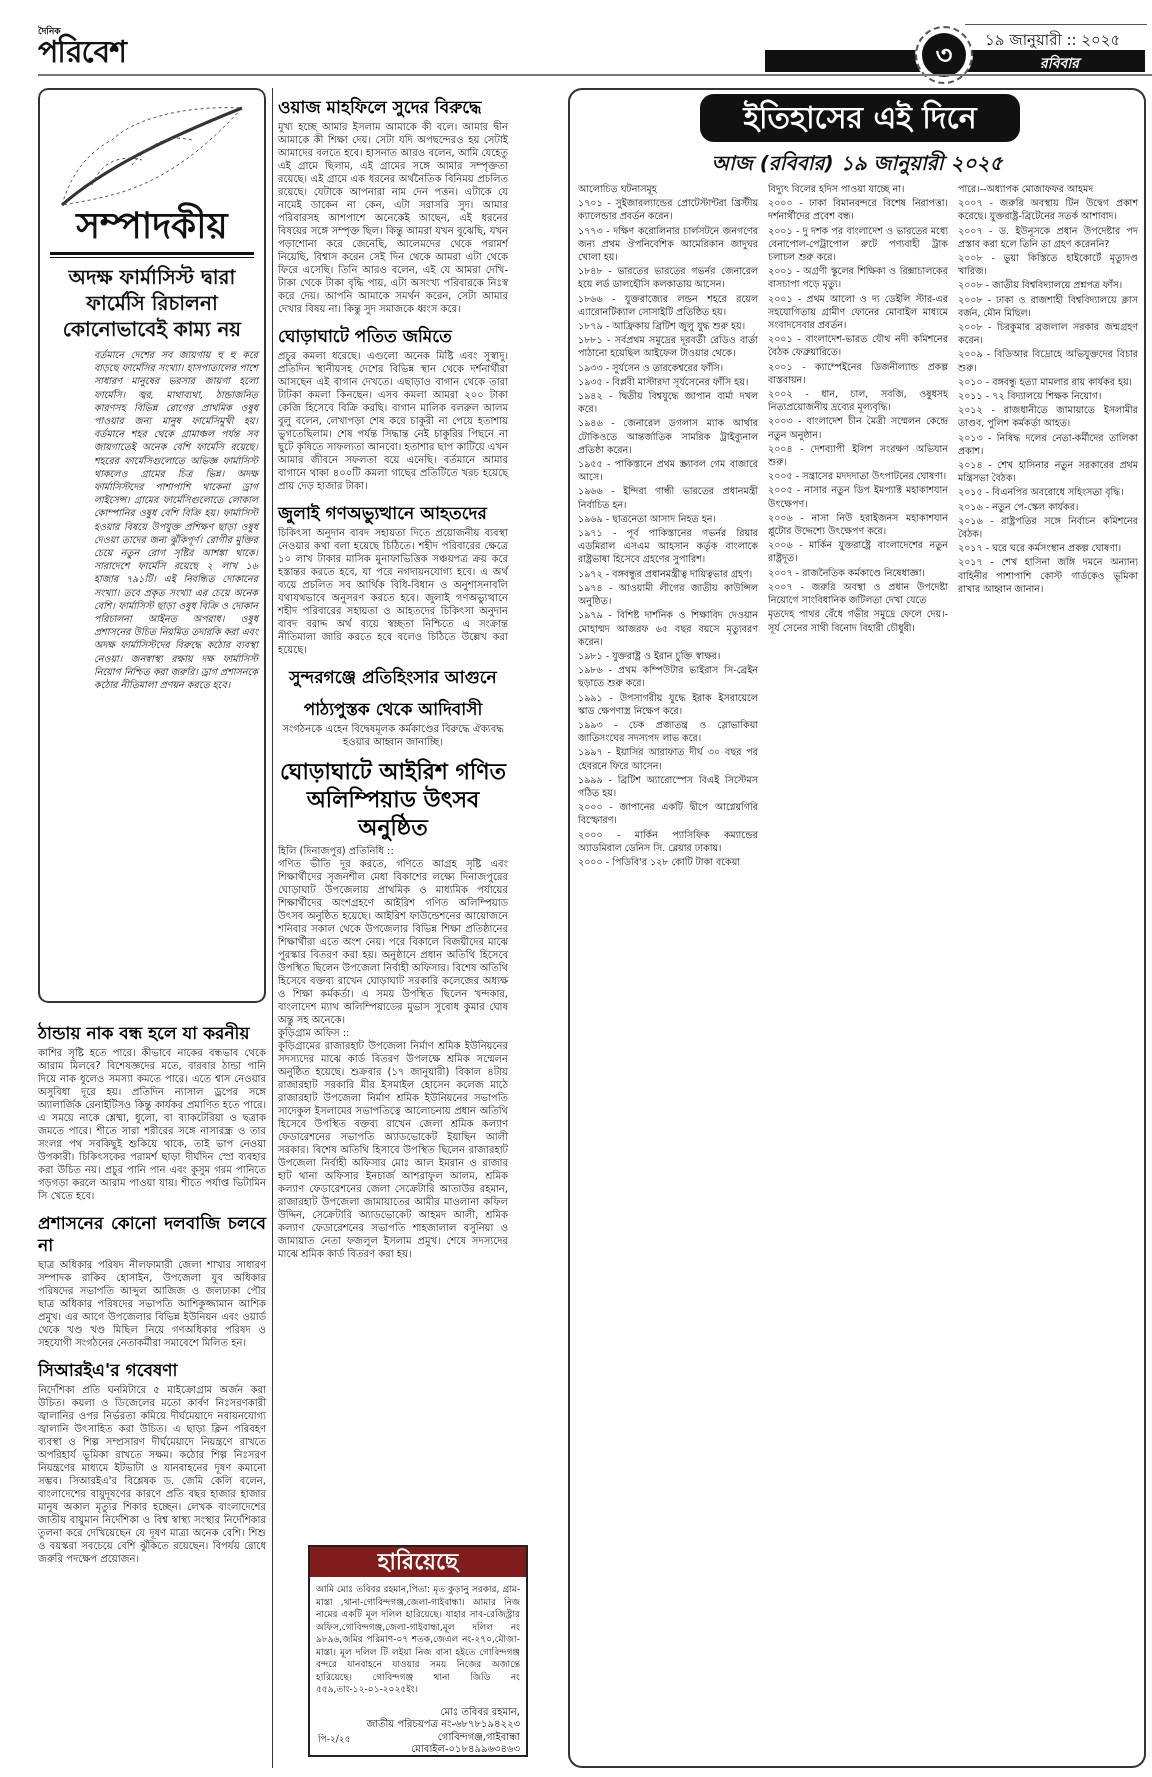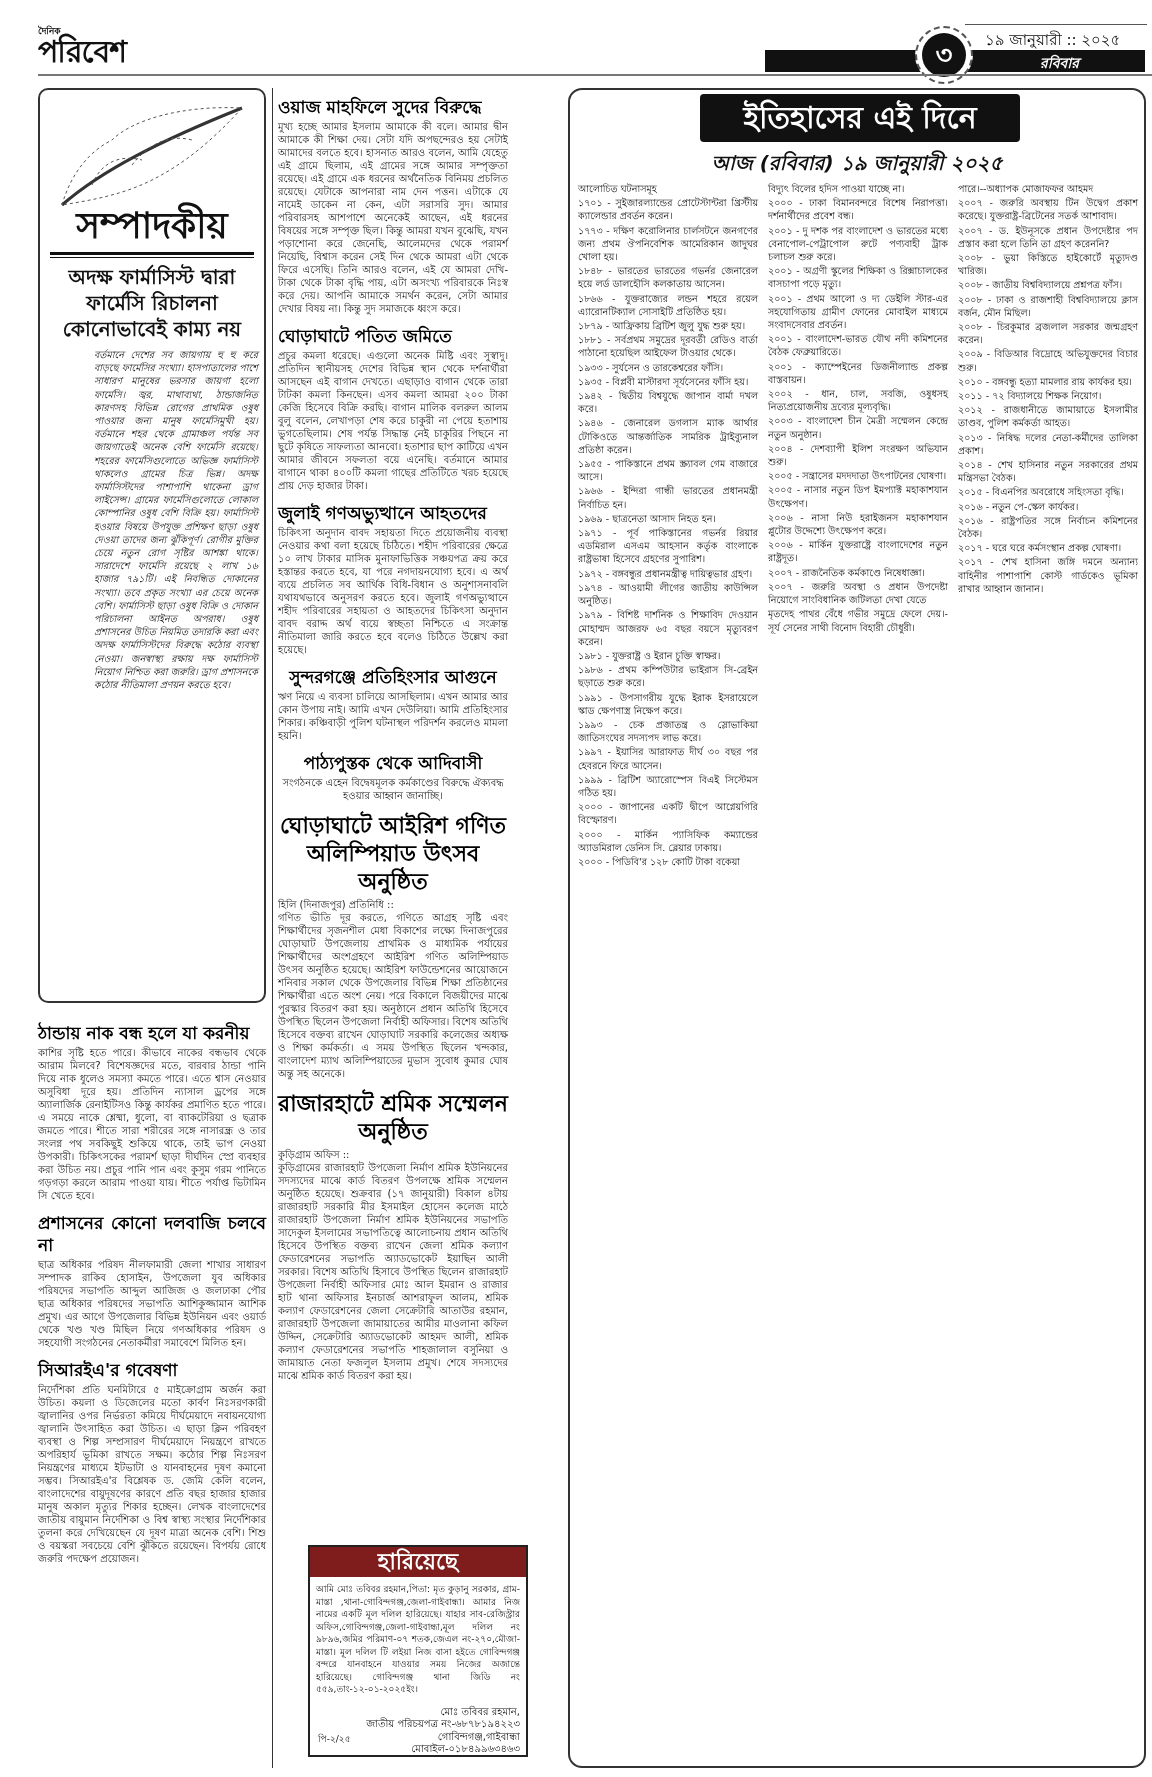--- a/index.html
+++ b/index.html
@@ -35,21 +35,21 @@
   .story-h.center { text-align: center; }
   .story-b { font-size: 10px; line-height: 13px; text-align: justify; }
 
   .lost-box { position: absolute; left: 308px; top: 1545px; width: 220px; height: 212px; border: 2px solid #222; }
   .lost-title { background: #7f1d1d; color: #fff; font-size: 22px; font-weight: bold; text-align: center; height: 30px; line-height: 30px; }
   .lost-body { padding: 6px; font-size: 9px; line-height: 12.5px; text-align: justify; }
   .lost-sign { text-align: right; padding: 4px 6px 12px; font-size: 10px; line-height: 12.5px; }
   .lost-code { position: absolute; left: 8px; bottom: 8px; font-size: 9px; }
 
   .hist-box { position: absolute; left: 568px; top: 88px; width: 578px; height: 1680px; border: 2px solid #333; border-radius: 14px; }
-  .hist-title { position: absolute; left: 130px; top: 4px; width: 320px; height: 48px; background: #111; color: #fff; border-radius: 4px; font-size: 30px; font-weight: bold; text-align: center; line-height: 48px; }
+  .hist-title { position: absolute; left: 130px; top: 4px; width: 320px; height: 48px; background: #111; color: #fff; border-radius: 14px; font-size: 30px; font-weight: bold; text-align: center; line-height: 48px; }
   .hist-sub { position: absolute; left: 0; top: 58px; width: 100%; text-align: center; font-size: 20px; font-style: italic; font-weight: bold; }
   .hist-cols { position: absolute; left: 8px; top: 92px; width: 560px; display: flex; gap: 10px; }
   .hist-col { flex: 1; font-size: 9.5px; line-height: 13.2px; text-align: justify; }
   .hist-col p { margin-bottom: 1px; }
 
   .col-divider { position: absolute; width: 1px; background: #333; }
 </style>
 </head>
 <body>
 
@@ -107,33 +107,31 @@
   <div>
     <div class="story-h">ঘোড়াঘাটে পতিত জমিতে</div>
     <div class="story-b">প্রচুর কমলা ধরেছে। এগুলো অনেক মিষ্টি এবং সুস্বাদু। প্রতিদিন স্থানীয়সহ দেশের বিভিন্ন স্থান থেকে দর্শনার্থীরা আসছেন এই বাগান দেখতে। এছাড়াও বাগান থেকে তারা টাটকা কমলা কিনছেন। এসব কমলা আমরা ২০০ টাকা কেজি হিসেবে বিক্রি করছি। বাগান মালিক বলরুল আলম বুলু বলেন, লেখাপড়া শেষ করে চাকুরী না পেয়ে হতাশায় ভুগতেছিলাম। শেষ পর্যন্ত সিদ্ধান্ত নেই চাকুরির পিছনে না ছুটে কৃষিতে সাফল্যতা আনবো। হতাশার ছাপ কাটিয়ে এখন আমার জীবনে সফলতা বয়ে এনেছি। বর্তমানে আমার বাগানে থাকা ৪০০টি কমলা গাছের প্রতিটিতে খরচ হয়েছে প্রায় দেড় হাজার টাকা।</div>
   </div>
   <div>
     <div class="story-h">জুলাই গণঅভ্যুত্থানে আহতদের</div>
     <div class="story-b">চিকিৎসা অনুদান বাবদ সহায়তা দিতে প্রয়োজনীয় ব্যবস্থা নেওয়ার কথা বলা হয়েছে চিঠিতে। শহীদ পরিবারের ক্ষেত্রে ১০ লাখ টাকার মাসিক মুনাফাভিত্তিক সঞ্চয়পত্র ক্রয় করে হস্তান্তর করতে হবে, যা পরে নগদায়নযোগ্য হবে। এ অর্থ ব্যয়ে প্রচলিত সব আর্থিক বিধি-বিধান ও অনুশাসনাবলি যথাযথভাবে অনুসরণ করতে হবে। জুলাই গণঅভ্যুত্থানে শহীদ পরিবারের সহায়তা ও আহতদের চিকিৎসা অনুদান বাবদ বরাদ্দ অর্থ ব্যয়ে স্বচ্ছতা নিশ্চিতে এ সংক্রান্ত নীতিমালা জারি করতে হবে বলেও চিঠিতে উল্লেখ করা হয়েছে।</div>
   </div>
   <div>
     <div class="story-h center">সুন্দরগঞ্জে প্রতিহিংসার আগুনে</div>
-    <div class="story-b">ঋণ নিয়ে এ ব্যবসা চালিয়ে আসছিলাম। এখন আমার আর কোন উপায় নাই। আমি এখন দেউলিয়া। আমি প্রতিহিংসার শিকার। কঞ্চিবাড়ী পুলিশ ঘটনাস্থল পরিদর্শন করলেও মামলা হয়নি।</div>
   </div>
   <div>
     <div class="story-h center">পাঠ্যপুস্তক থেকে আদিবাসী</div>
     <div class="story-b" style="text-align:center">সংগঠনকে এহেন বিদ্বেষমূলক কর্মকাণ্ডের বিরুদ্ধে ঐক্যবদ্ধ হওয়ার আহ্বান জানাচ্ছি।</div>
   </div>
   <div>
     <div class="story-h big">ঘোড়াঘাটে আইরিশ গণিত অলিম্পিয়াড উৎসব অনুষ্ঠিত</div>
     <div class="story-b">হিলি (দিনাজপুর) প্রতিনিধি ::</div>
     <div class="story-b">গণিত ভীতি দূর করতে, গণিতে আগ্রহ সৃষ্টি এবং শিক্ষার্থীদের সৃজনশীল মেধা বিকাশের লক্ষ্যে দিনাজপুরের ঘোড়াঘাট উপজেলায় প্রাথমিক ও মাধ্যমিক পর্যায়ের শিক্ষার্থীদের অংশগ্রহণে আইরিশ গণিত অলিম্পিয়াড উৎসব অনুষ্ঠিত হয়েছে। আইরিশ ফাউন্ডেশনের আয়োজনে শনিবার সকাল থেকে উপজেলার বিভিন্ন শিক্ষা প্রতিষ্ঠানের শিক্ষার্থীরা এতে অংশ নেয়। পরে বিকালে বিজয়ীদের মাঝে পুরস্কার বিতরণ করা হয়। অনুষ্ঠানে প্রধান অতিথি হিসেবে উপস্থিত ছিলেন উপজেলা নির্বাহী অফিসার। বিশেষ অতিথি হিসেবে বক্তব্য রাখেন ঘোড়াঘাট সরকারি কলেজের অধ্যক্ষ ও শিক্ষা কর্মকর্তা। এ সময় উপস্থিত ছিলেন খন্দকার, বাংলাদেশ ম্যাথ অলিম্পিয়াডের মুভাস সুবোধ কুমার ঘোষ অন্তু সহ অনেকে।</div>
   </div>
   <div>
-    <div class="story-h big">রাজারহাটে শ্রমিক সম্মেলন অনুষ্ঠিত</div>
     <div class="story-b">কুড়িগ্রাম অফিস ::</div>
     <div class="story-b">কুড়িগ্রামের রাজারহাট উপজেলা নির্মাণ শ্রমিক ইউনিয়নের সদস্যদের মাঝে কার্ড বিতরণ উপলক্ষে শ্রমিক সম্মেলন অনুষ্ঠিত হয়েছে। শুক্রবার (১৭ জানুয়ারী) বিকাল ৪টায় রাজারহাট সরকারি মীর ইসমাইল হোসেন কলেজ মাঠে রাজারহাট উপজেলা নির্মাণ শ্রমিক ইউনিয়নের সভাপতি সাদেকুল ইসলামের সভাপতিত্বে আলোচনায় প্রধান অতিথি হিসেবে উপস্থিত বক্তব্য রাখেন জেলা শ্রমিক কল্যাণ ফেডারেশনের সভাপতি অ্যাডভোকেট ইয়াছিন আলী সরকার। বিশেষ অতিথি হিসাবে উপস্থিত ছিলেন রাজারহাট উপজেলা নির্বাহী অফিসার মোঃ আল ইমরান ও রাজার হাট থানা অফিসার ইনচার্জ আশরাফুল আলম, শ্রমিক কল্যাণ ফেডারেশনের জেলা সেক্রেটারি আতাউর রহমান, রাজারহাট উপজেলা জামায়াতের আমীর মাওলানা কফিল উদ্দিন, সেক্রেটারি অ্যাডভোকেট আহমদ আলী, শ্রমিক কল্যাণ ফেডারেশনের সভাপতি শাহজালাল বসুনিয়া ও জামায়াত নেতা ফজলুল ইসলাম প্রমুখ। শেষে সদস্যদের মাঝে শ্রমিক কার্ড বিতরণ করা হয়।</div>
   </div>
 </div>
 
 <div class="lost-box">
   <div class="lost-title">হারিয়েছে</div>
   <div class="lost-body">আমি মোঃ তবিবর রহমান,পিতা: মৃত কুড়ানু সরকার, গ্রাম-মাস্তা ,থানা-গোবিন্দগঞ্জ,জেলা-গাইবান্ধা। আমার নিজ নামের একটি মূল দলিল হারিয়েছে। যাহার সাব-রেজিস্ট্রার অফিস,গোবিন্দগঞ্জ,জেলা-গাইবান্ধা,মূল দলিল নং ৯৮৯৬,জমির পরিমাণ-০৭ শতক,জেএল নং-২৭০,মৌজা-মাস্তা। মূল দলিল টি লইয়া নিজ বাসা হইতে গোবিন্দগঞ্জ বন্দরে যানবাহনে যাওয়ার সময় নিজের অজান্তে হারিয়েছে। গোবিন্দগঞ্জ থানা জিডি নং ৫৫৯,তাং-১২-০১-২০২৫ইং।</div>
   <div class="lost-sign">
     <div>মোঃ তবিবর রহমান,</div>

